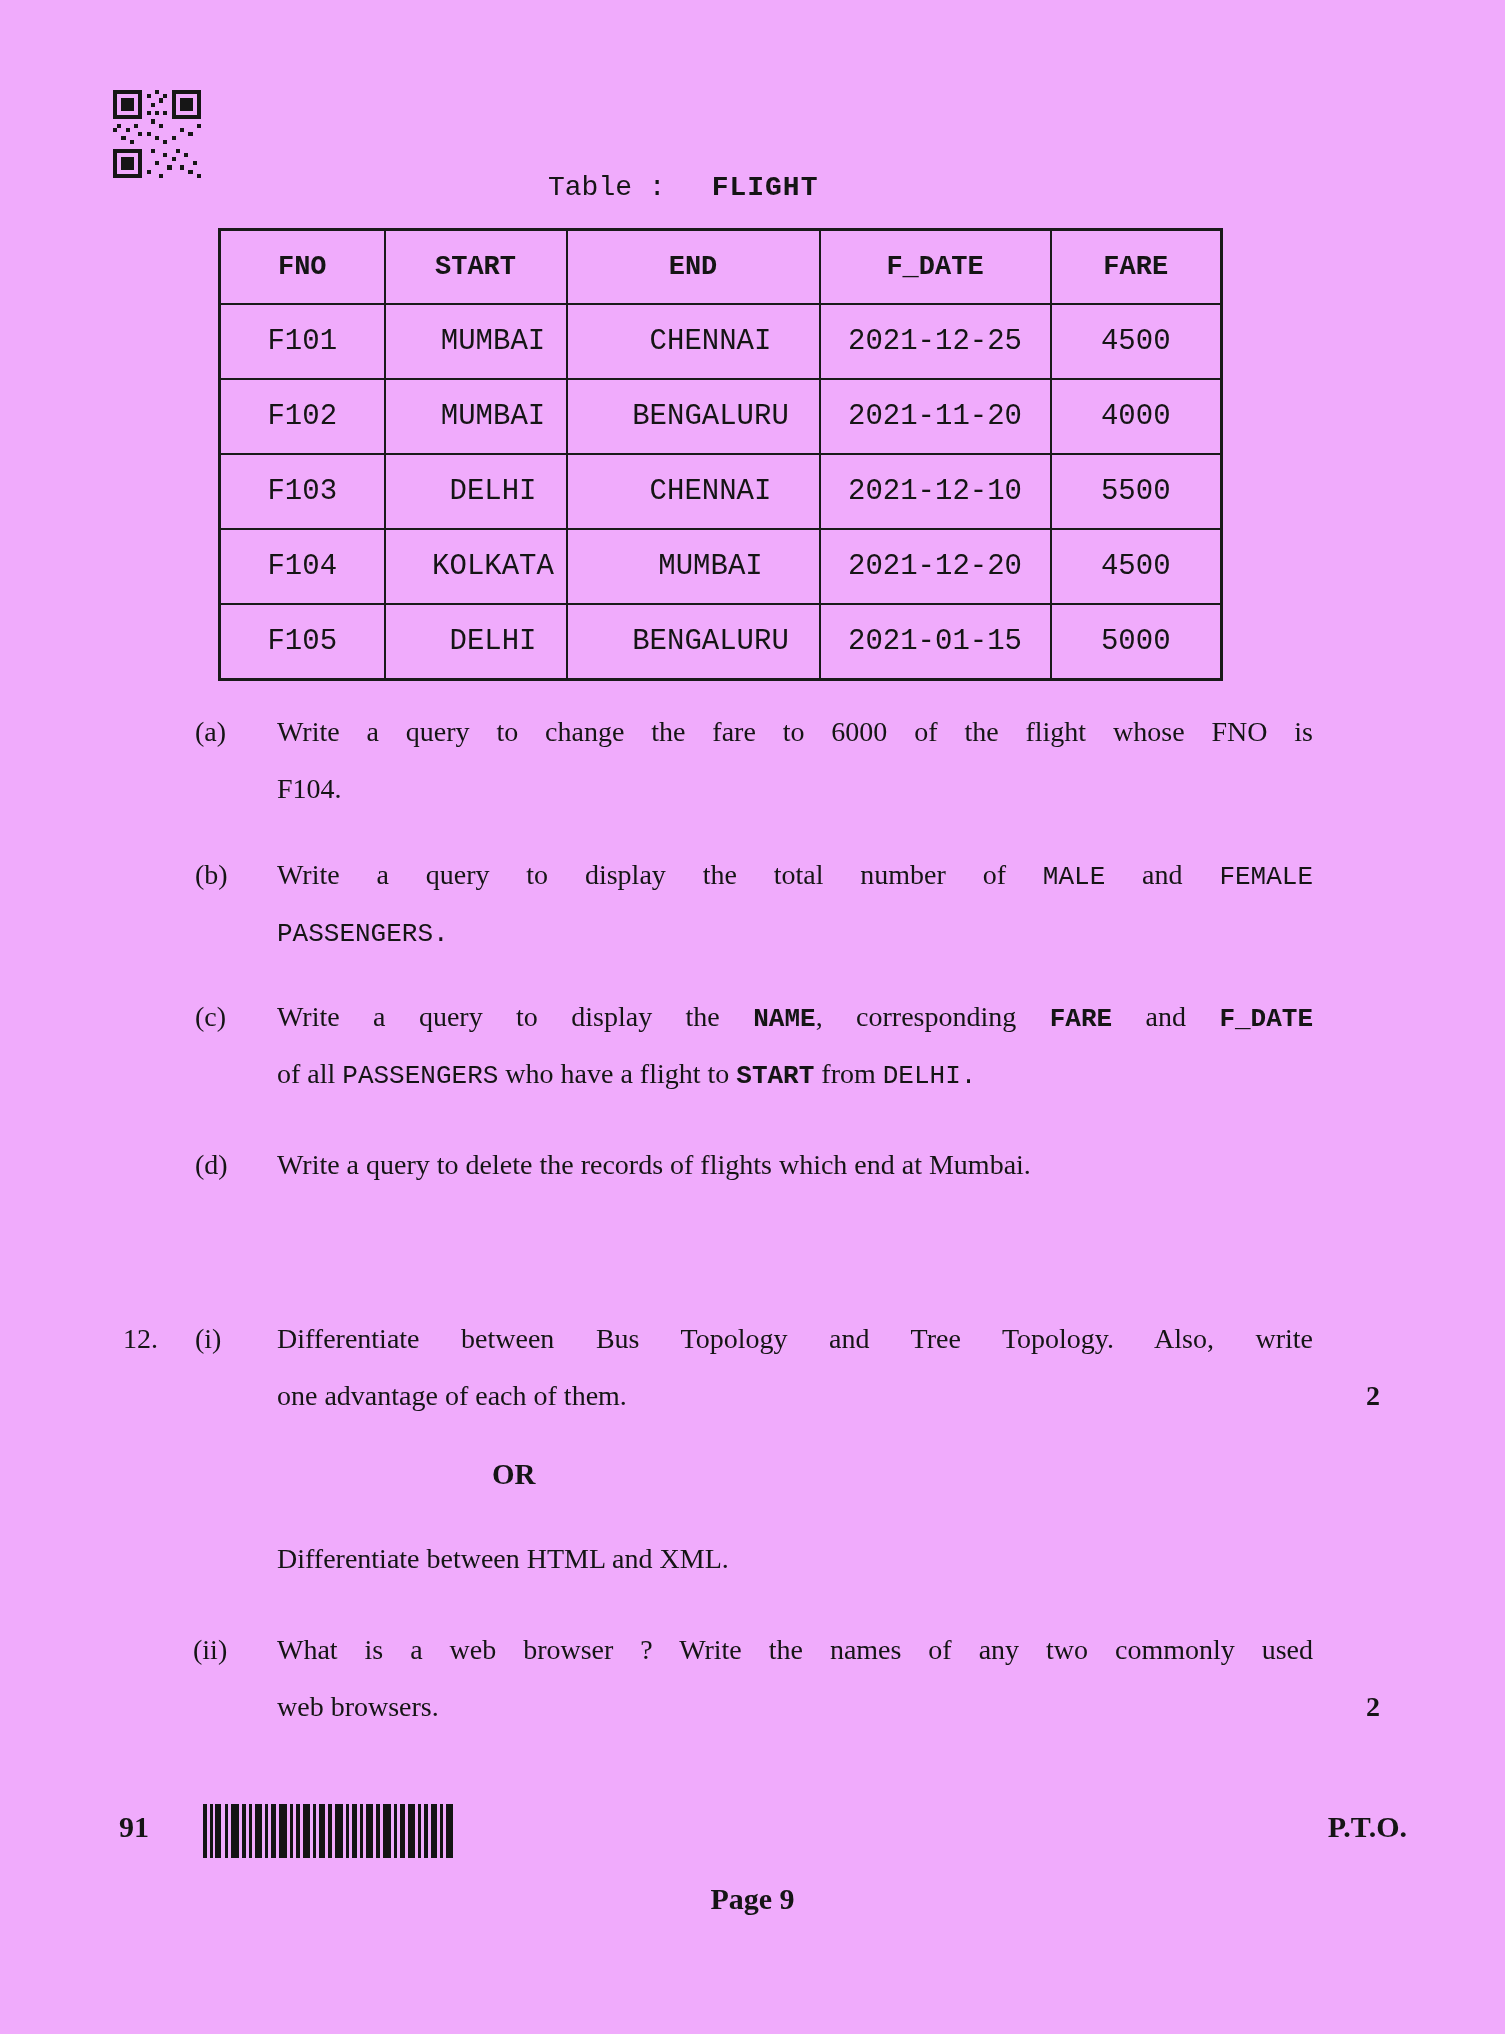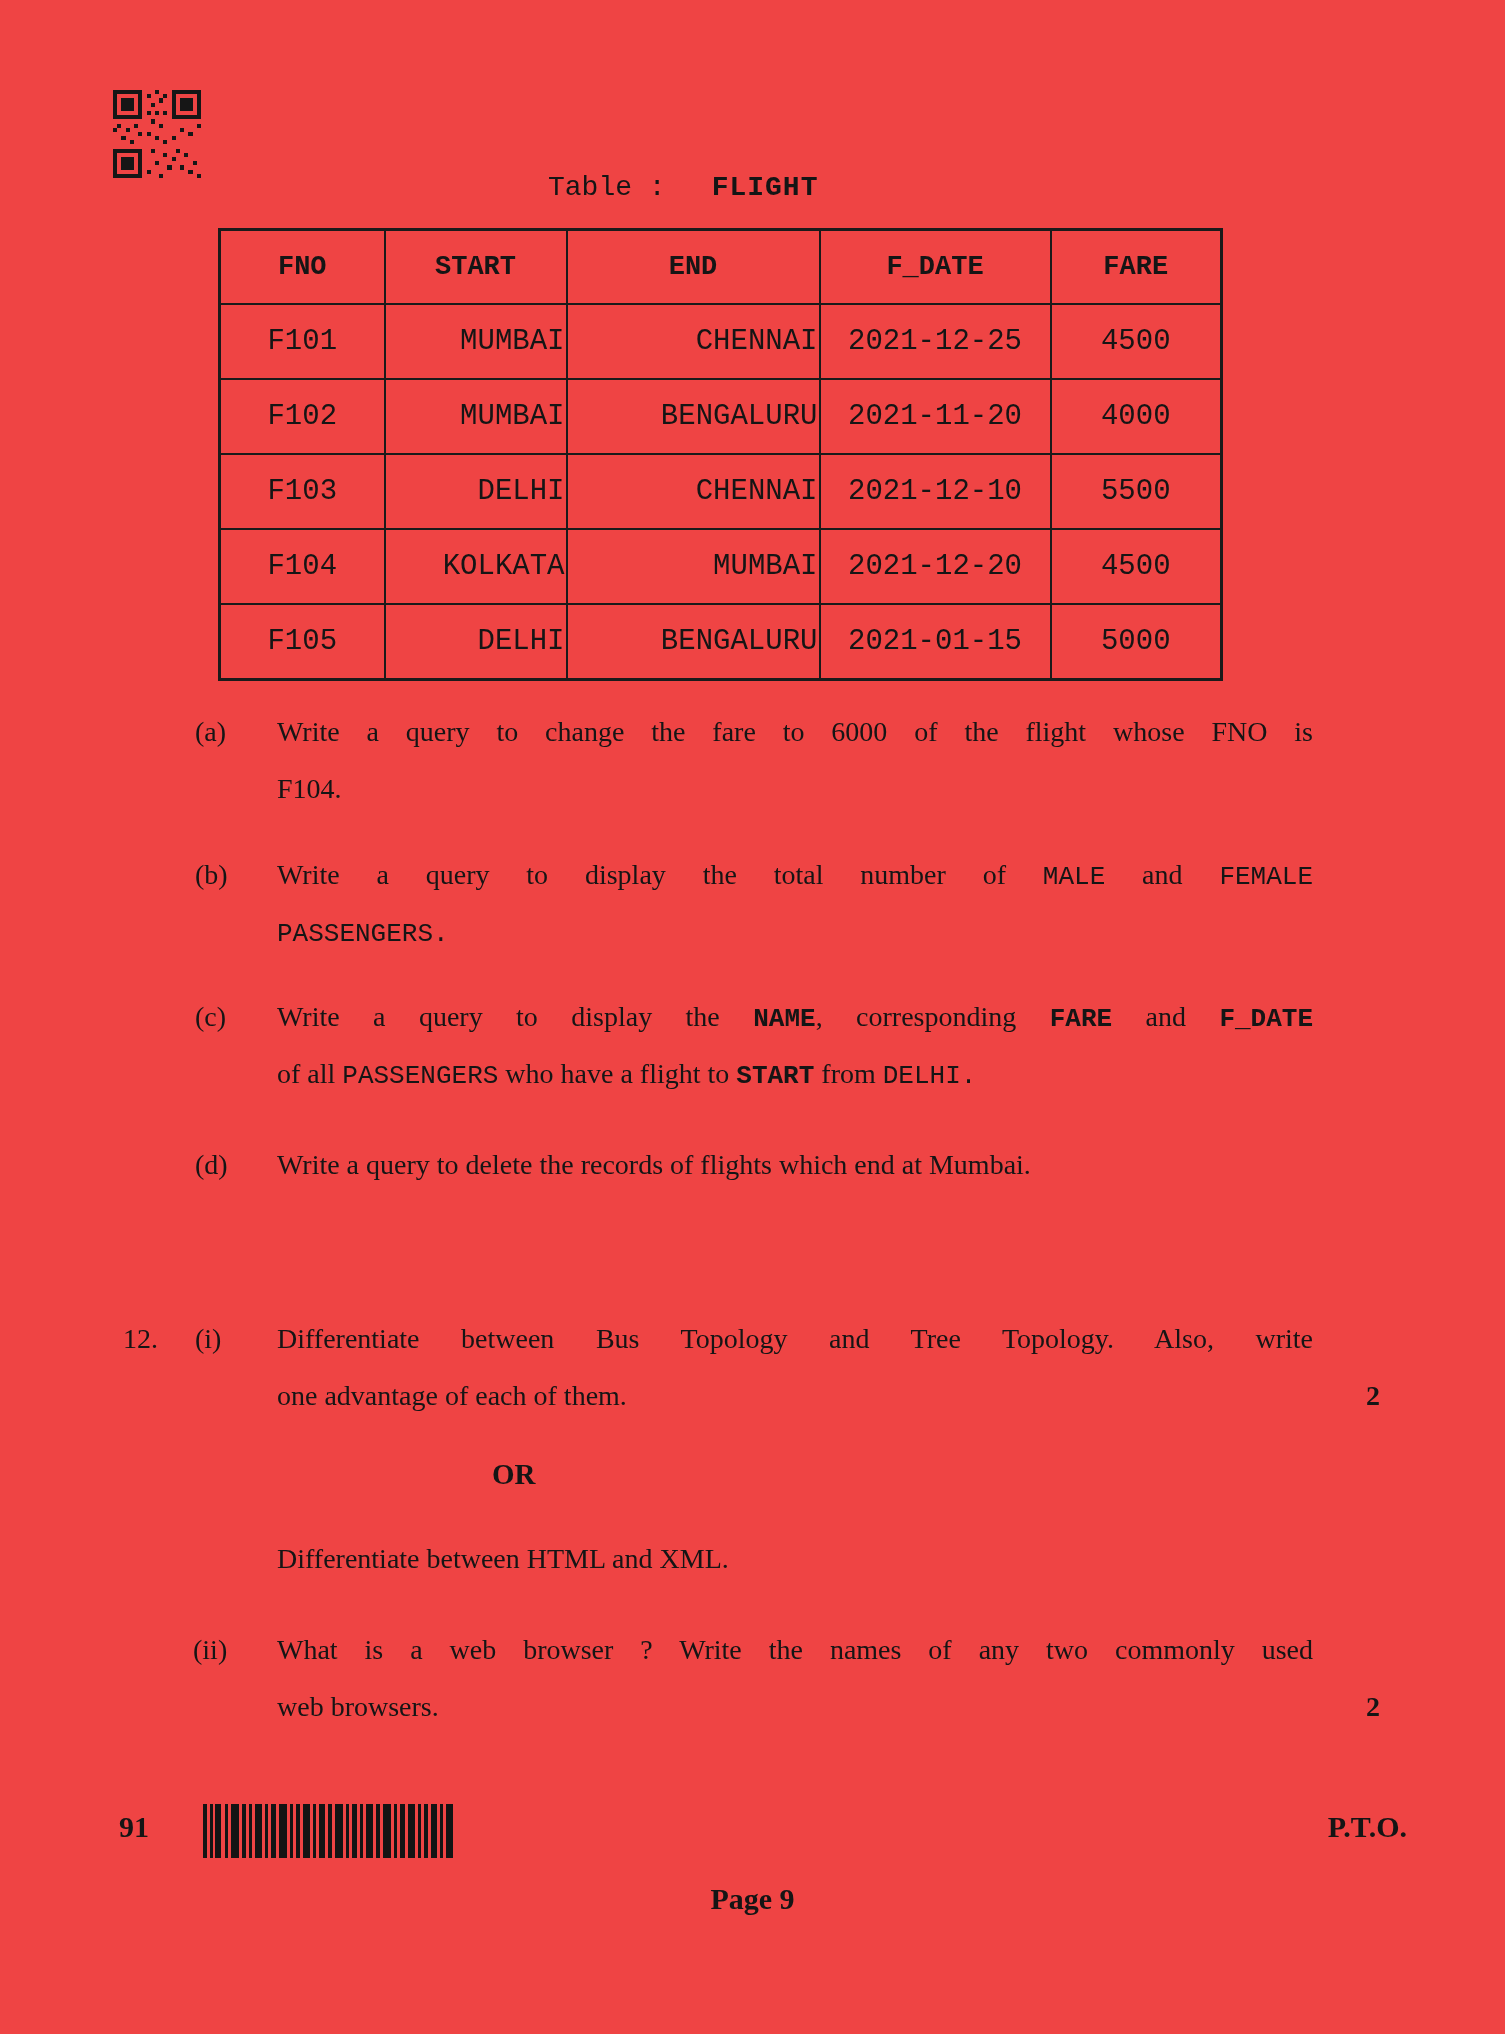--- a/index.html
+++ b/index.html
@@ -1,18 +1,18 @@
 <!DOCTYPE html>
 <html><head>
 <meta charset="utf-8">
 <style>
   html,body { margin:0; padding:0; background:#e8e8e8; }
   .page {
     position:relative; width:1505px; height:2034px; margin:0 auto;
-    background:#ef4444; color:#151515; overflow:hidden;
+    background:#f0abfc; color:#151515; overflow:hidden;
     font-family:"Liberation Serif", serif;
   }
   
   .qr { position:absolute; left:113px; top:90px; width:88px; height:88px; }
   .barcode { position:absolute; left:203px; top:1804px; width:250px; height:54px; }
   
   .caption {
     position:absolute; left:548px; top:172px;
     font-family:"Liberation Mono", monospace; font-size:28px;
     display:flex; gap:46px; white-space:nowrap;
@@ -22,21 +22,21 @@
   table.flight {
     position:absolute; left:218px; top:228px;
     border-collapse:collapse; table-layout:fixed;
     font-family:"Liberation Mono", monospace; font-size:29px;
     border:3px solid #1a1a1a;
   }
   table.flight th, table.flight td { border:2px solid #1a1a1a; }
   table.flight th { font-weight:bold; font-size:27px; height:70px; text-align:center; }
   table.flight td { height:71px; }
   td.c { text-align:center; }
-  td.l { text-align:right; padding-left:36px; }
+  td.l { text-align:center; padding-left:36px; }
   
   .q-label { position:absolute; font-size:28px; line-height:38px; }
   .line {
     position:absolute; left:277px; width:1036px;
     font-size:28px; line-height:38px; text-align:left;
   }
   .just { text-align:justify; text-align-last:justify; }
   .run.m  { font-family:"Liberation Mono", monospace; font-size:26px; }
   .run.mb { font-family:"Liberation Mono", monospace; font-size:26px; font-weight:bold; }
   .or { position:absolute; left:492px; top:1458px; font-size:29px; font-weight:bold; }

